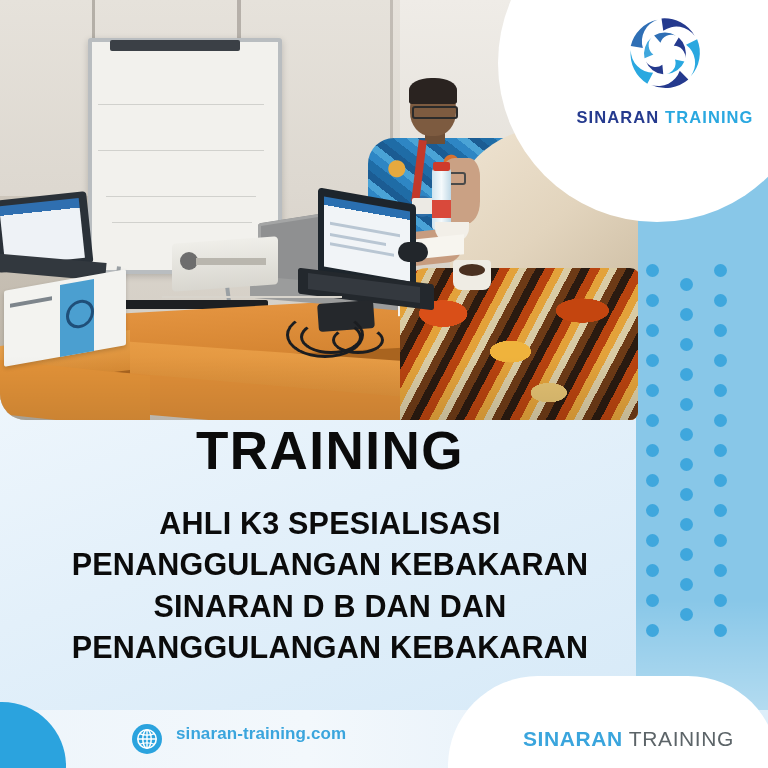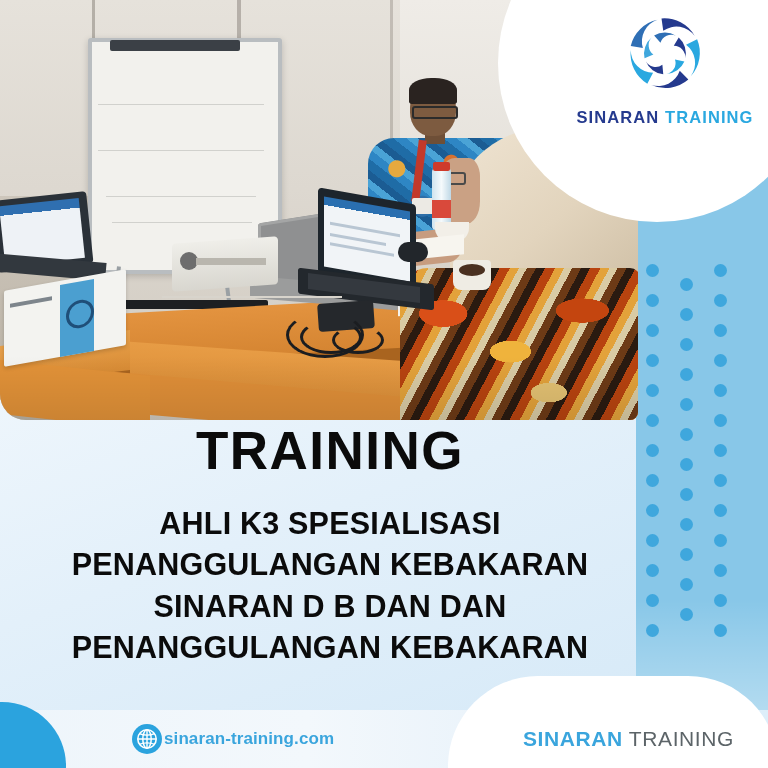--- a/index.html
+++ b/index.html
@@ -173,21 +173,21 @@
   .t-main{font-size:53px;font-weight:800;letter-spacing:1.5px;line-height:1;margin:0 0 26px 0;}
   .t-sub{font-size:30.5px;font-weight:800;line-height:1.36;letter-spacing:.2px;margin:0;}
   .t-sub div{white-space:nowrap;}
 
   
   .bottom-bar{position:absolute;left:0;bottom:0;width:768px;height:58px;
     background:linear-gradient(90deg,#eef5fb 0%,#f3f8fc 40%,#e8f2fa 70%,#dceefa 100%);}
   .corner-blue{position:absolute;left:-62px;bottom:-62px;width:128px;height:128px;border-radius:50%;background:#2ba3de;}
   .white-blob{position:absolute;right:-10px;bottom:-26px;width:330px;height:118px;border-radius:90px 90px 0 0;background:#fff;}
 
-  .url-row{position:absolute;left:132px;bottom:14px;display:flex;align-items:center;gap:2px;}
+  .url-row{position:absolute;left:132px;bottom:14px;display:flex;align-items:flex-start;gap:14px;}
   .globe{width:30px;height:30px;border-radius:50%;background:#2ba3de;position:relative;display:block;}
   .url-txt{font-size:17px;font-weight:700;color:#3aa5dd;letter-spacing:.1px;}
 
   .brand-row{position:absolute;right:34px;bottom:17px;font-size:21px;letter-spacing:.6px;white-space:nowrap;}
   .brand-row .a{color:#3aa5dd;font-weight:700;}
   .brand-row .b{color:#5c6468;font-weight:400;}
 </style>
 </head>
 <body>
 

